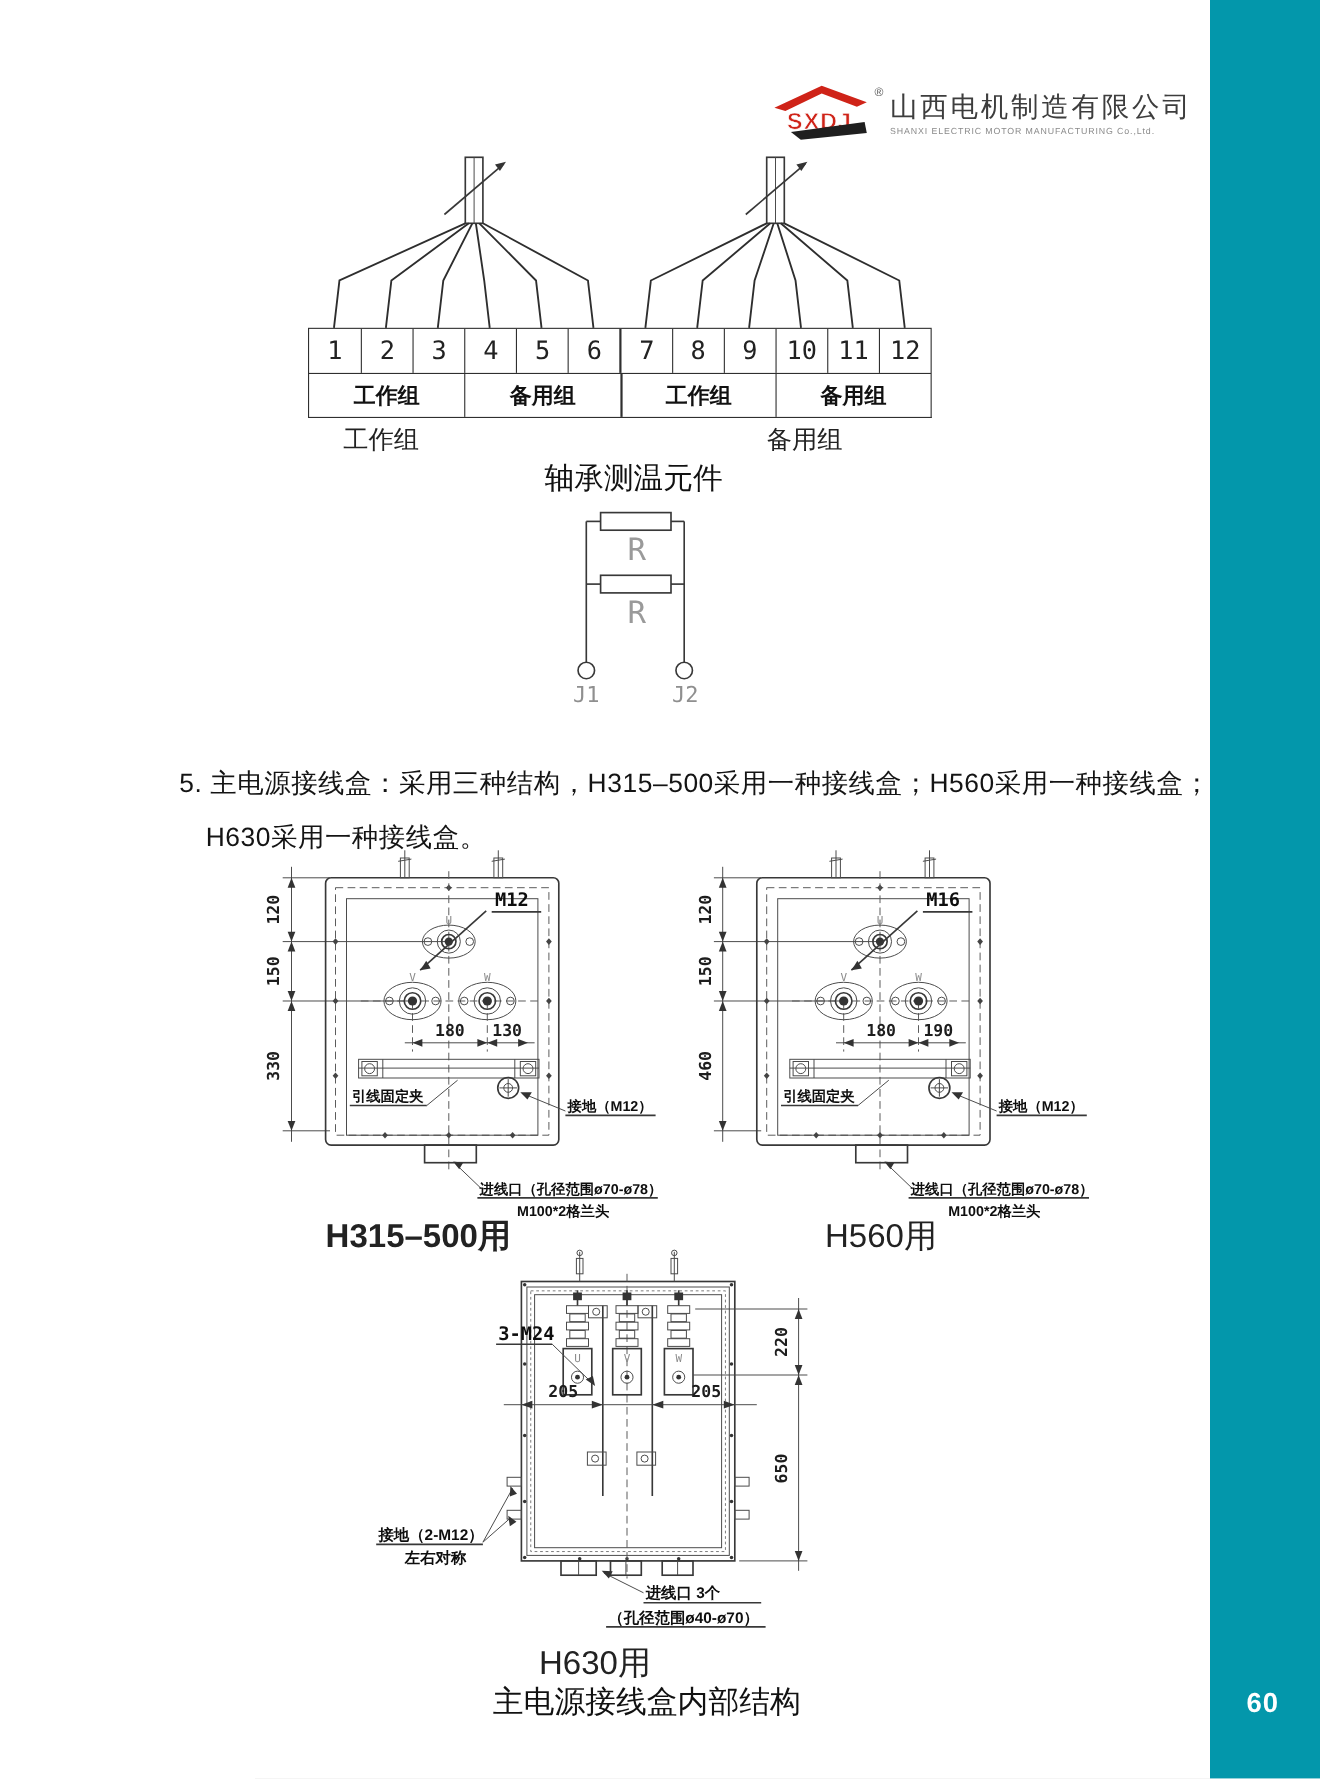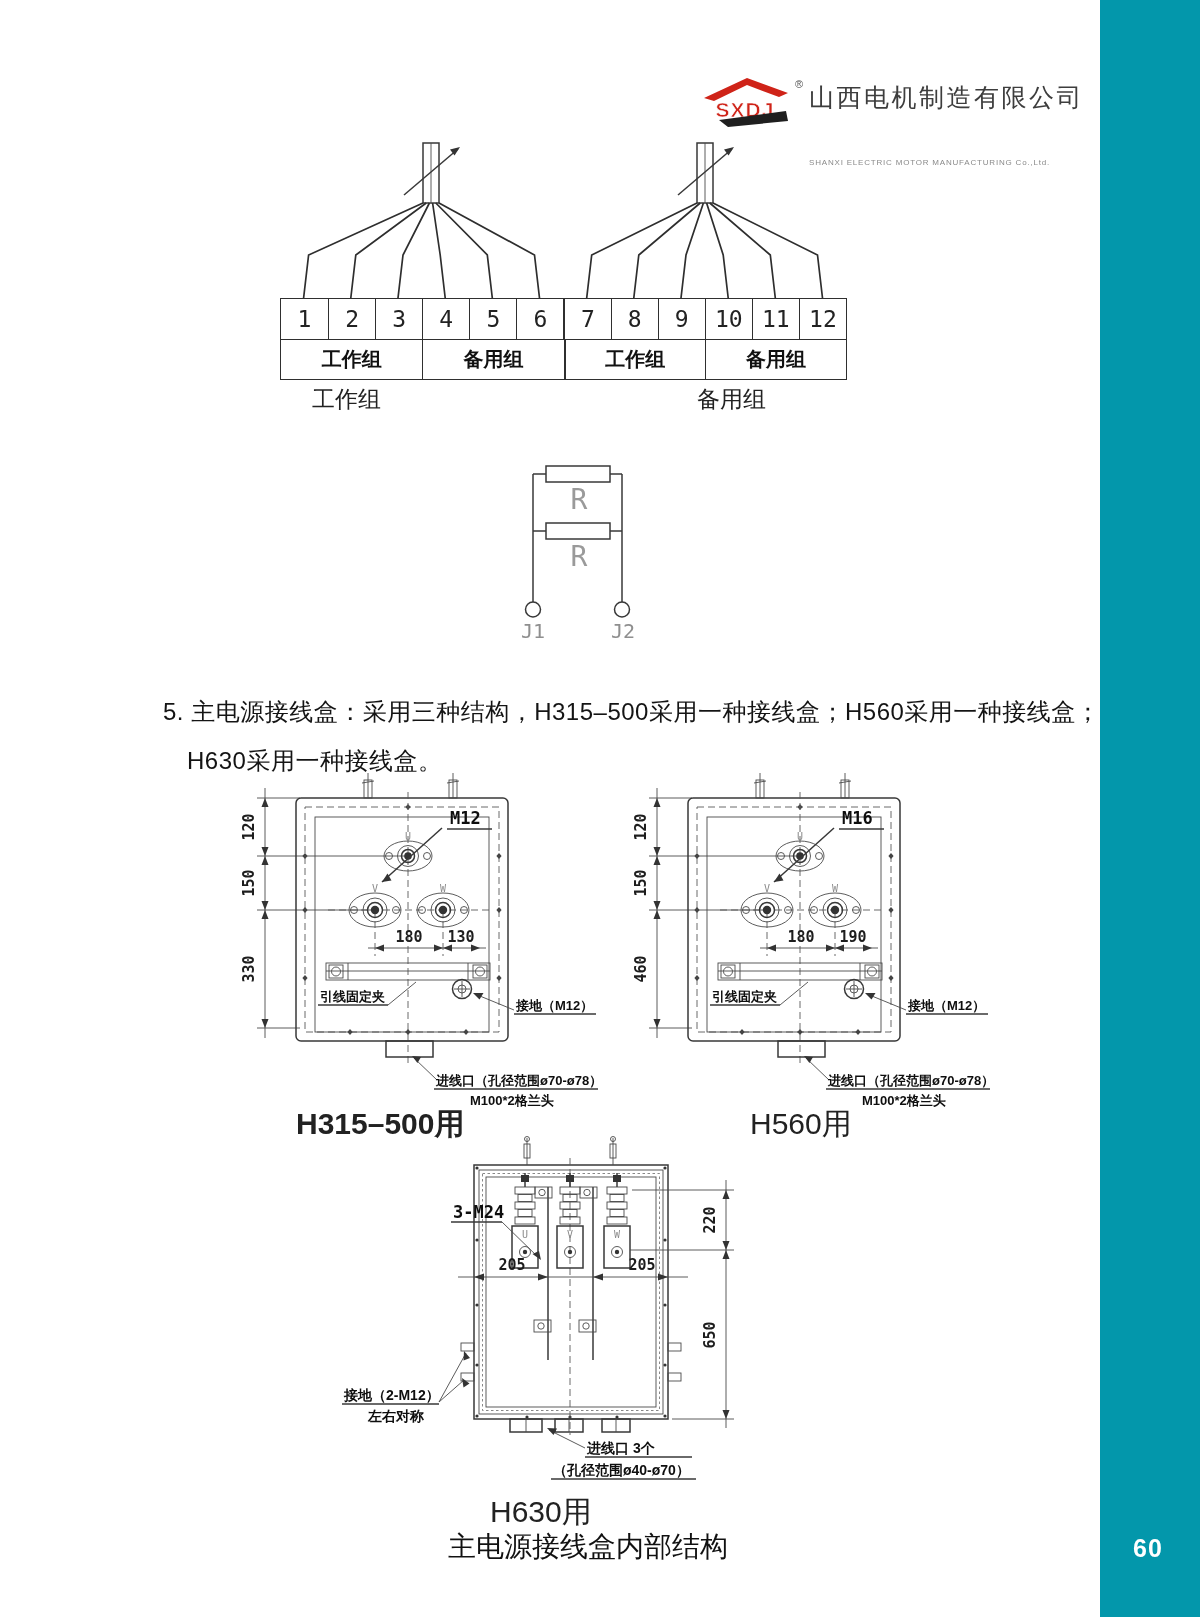--- a/index.html
+++ b/index.html
@@ -9,21 +9,21 @@
   svg{position:absolute;overflow:visible;}
 
   
   .sidebar{position:absolute;left:1100px;top:0;width:100px;height:1617px;background:#0397AB;}
   .pagenum{position:absolute;left:1124px;top:1534px;width:48px;text-align:center;
            color:#fff;font-weight:bold;font-size:25px;letter-spacing:1px;}
 
   
   .logo{position:absolute;left:700px;top:76px;display:flex;align-items:flex-start;}
   .logo .reg{font-size:11px;color:#555;margin:2px 6px 0 3px;}
-  .logo .names{display:flex;flex-direction:column;margin-top:8px;gap:43px;}
+  .logo .names{display:flex;flex-direction:column;margin-top:8px;}
   .logo .cn{font-size:25px;color:#3d3d3d;letter-spacing:2.5px;font-weight:500;line-height:1.1;}
   .logo .en{font-size:8px;color:#8a8a8a;letter-spacing:0.8px;margin-top:3px;}
 
   
   .tbl{position:absolute;left:280px;top:298px;width:567px;}
   .trow1{display:grid;grid-template-columns:repeat(12,1fr);height:42px;
          border:1.6px solid #2f2f2f;box-sizing:border-box;}
   .trow1 .cell{display:flex;align-items:center;justify-content:center;
         font-family:"DejaVu Sans Mono",monospace;font-size:23px;color:#222;
         border-left:1.6px solid #2f2f2f;}
@@ -124,20 +124,21 @@
     <div class="trow2">
       <div class="gcell">工作组</div>
       <div class="gcell">备用组</div>
       <div class="gcell thick">工作组</div>
       <div class="gcell">备用组</div>
     </div>
   </div>
   <div class="glabel" style="left:312px;">工作组</div>
   <div class="glabel" style="left:697px;">备用组</div>
 
+  <div class="cap" style="left:456px;top:417px;width:240px;">轴承测温元件</div>
 
   <svg class="abs" style="left:470px;top:452px" width="260" height="198" viewBox="0 0 260 198">
     <rect x="76" y="14" width="64" height="16" class="med"></rect>
     <text x="109" y="57" class="rlab" text-anchor="middle">R</text>
     <rect x="76" y="71" width="64" height="16" class="med"></rect>
     <text x="109" y="114" class="rlab" text-anchor="middle">R</text>
     <line x1="63" y1="22" x2="76" y2="22" class="med"></line>
     <line x1="140" y1="22" x2="152" y2="22" class="med"></line>
     <line x1="63" y1="79" x2="76" y2="79" class="med"></line>
     <line x1="140" y1="79" x2="152" y2="79" class="med"></line>

